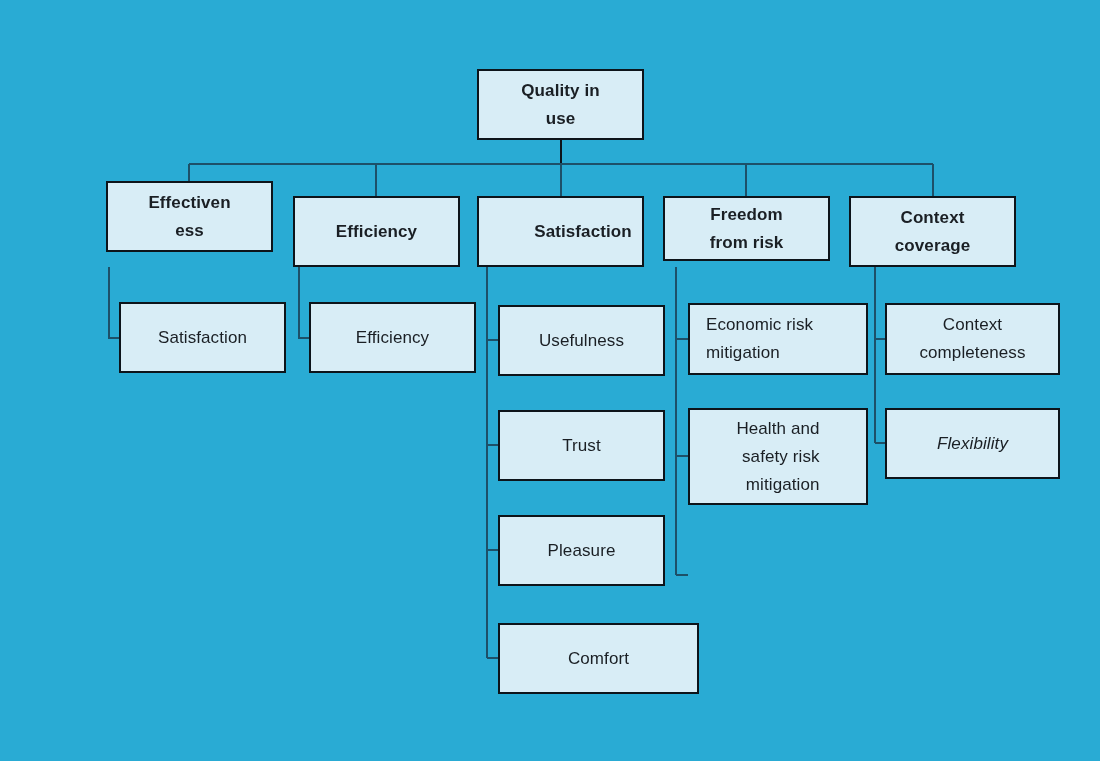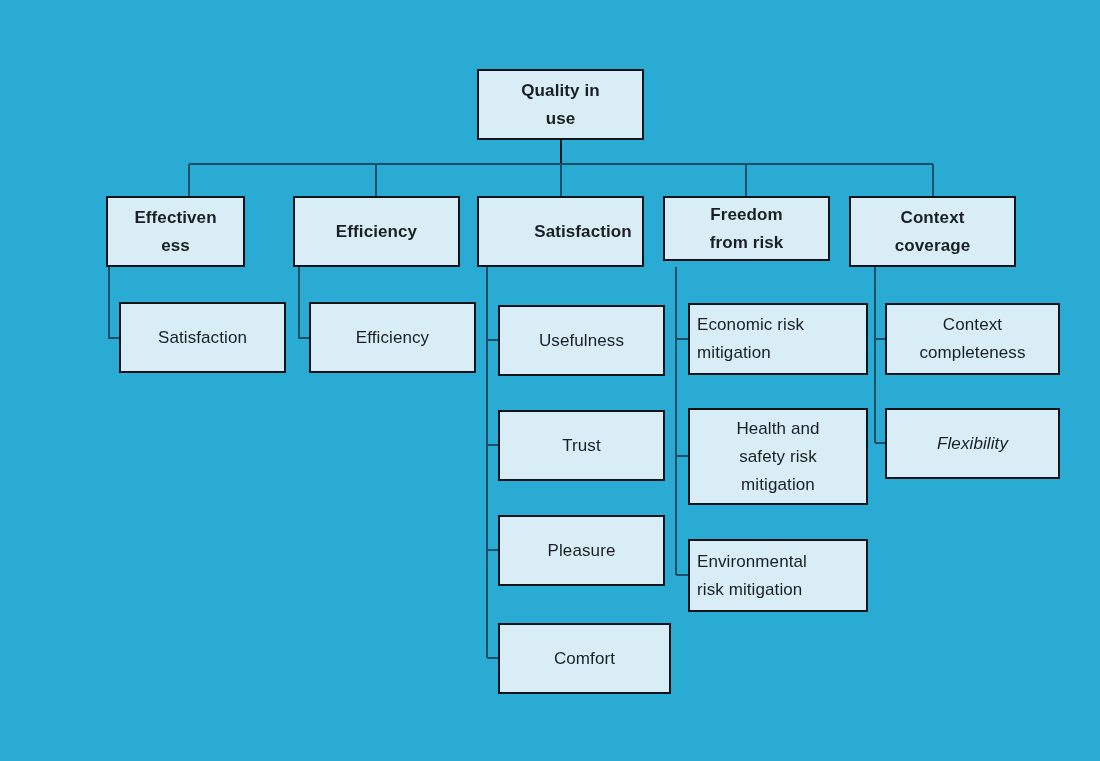--- a/index.html
+++ b/index.html
@@ -39,21 +39,21 @@
     text-align: center;
     white-space: pre-line;
     font-size: 17px;
     line-height: 28px;
     letter-spacing: 0.1px;
   }
   .node.bold { font-weight: bold; }
   .node.align-left {
     justify-content: flex-start;
     text-align: left;
-    padding-left: 7px;
+    padding-left: 16px;
   }
 </style>
 </head>
 <body>
 
 <div class="canvas">
 
   <svg class="connectors" viewBox="0 0 1100 761" xmlns="http://www.w3.org/2000/svg">
     <g stroke="#1d5068" stroke-width="2" fill="none">
 
@@ -82,43 +82,41 @@
 
       <path d="M843,267 V443"></path>
       <path d="M843,339 H853"></path>
       <path d="M843,443 H853"></path>
     </g>
   </svg>
 
   <div class="node bold" style="left:445px; top:69px; width:167px; height:71px;">Quality in
 use</div>
 
-  <div class="node bold" style="left:74px; top:196px; width:139px; height:71px;">Effectiven
+  <div class="node bold" style="left:74px; top:181px; width:167px; height:71px;">Effectiven
 ess</div>
   <div class="node bold" style="left:261px; top:196px; width:167px; height:71px;">Efficiency</div>
   <div class="node bold" style="left:445px; top:196px; width:167px; height:71px;padding-left:45px;">Satisfaction</div>
   <div class="node bold" style="left:631px; top:196px; width:167px; height:65px;">Freedom
 from risk</div>
   <div class="node bold" style="left:817px; top:196px; width:167px; height:71px;">Context
 coverage</div>
 
   <div class="node" style="left:87px; top:302px; width:167px; height:71px;">Satisfaction</div>
 
   <div class="node" style="left:277px; top:302px; width:167px; height:71px;">Efficiency</div>
 
   <div class="node" style="left:466px; top:410px; width:167px; height:71px;">Trust</div>
   <div class="node" style="left:466px; top:305px; width:167px; height:71px;">Usefulness</div>
   <div class="node" style="left:466px; top:515px; width:167px; height:71px;text-align:center;">Pleasure</div>
-  <div class="node" style="left:466px; top:623px; width:173px; height:71px;">Comfort</div>
+  <div class="node" style="left:466px; top:623px; width:201px; height:71px;">Comfort</div>
 
   <div class="node align-left" style="left:656px; top:303px; width:180px; height:72px;">Economic risk
 mitigation</div>
-  <div class="node" style="left:656px; top:408px; width:180px; height:97px;">Health and
+  <div class="node" style="left:656px; top:408px; width:180px; height:97px;text-align:right;">Health and
 safety risk
 mitigation</div>
-  <div class="node align-left" style="left:656px; top:539px; width:180px; height:73px;">Environmental
-risk mitigation</div>
 
   <div class="node" style="left:853px; top:303px; width:175px; height:72px;">Context
 completeness</div>
   <div class="node" style="left:853px; top:408px; width:175px; height:71px;font-style:italic;">Flexibility</div>
 
 </div>
 
 </body></html>

